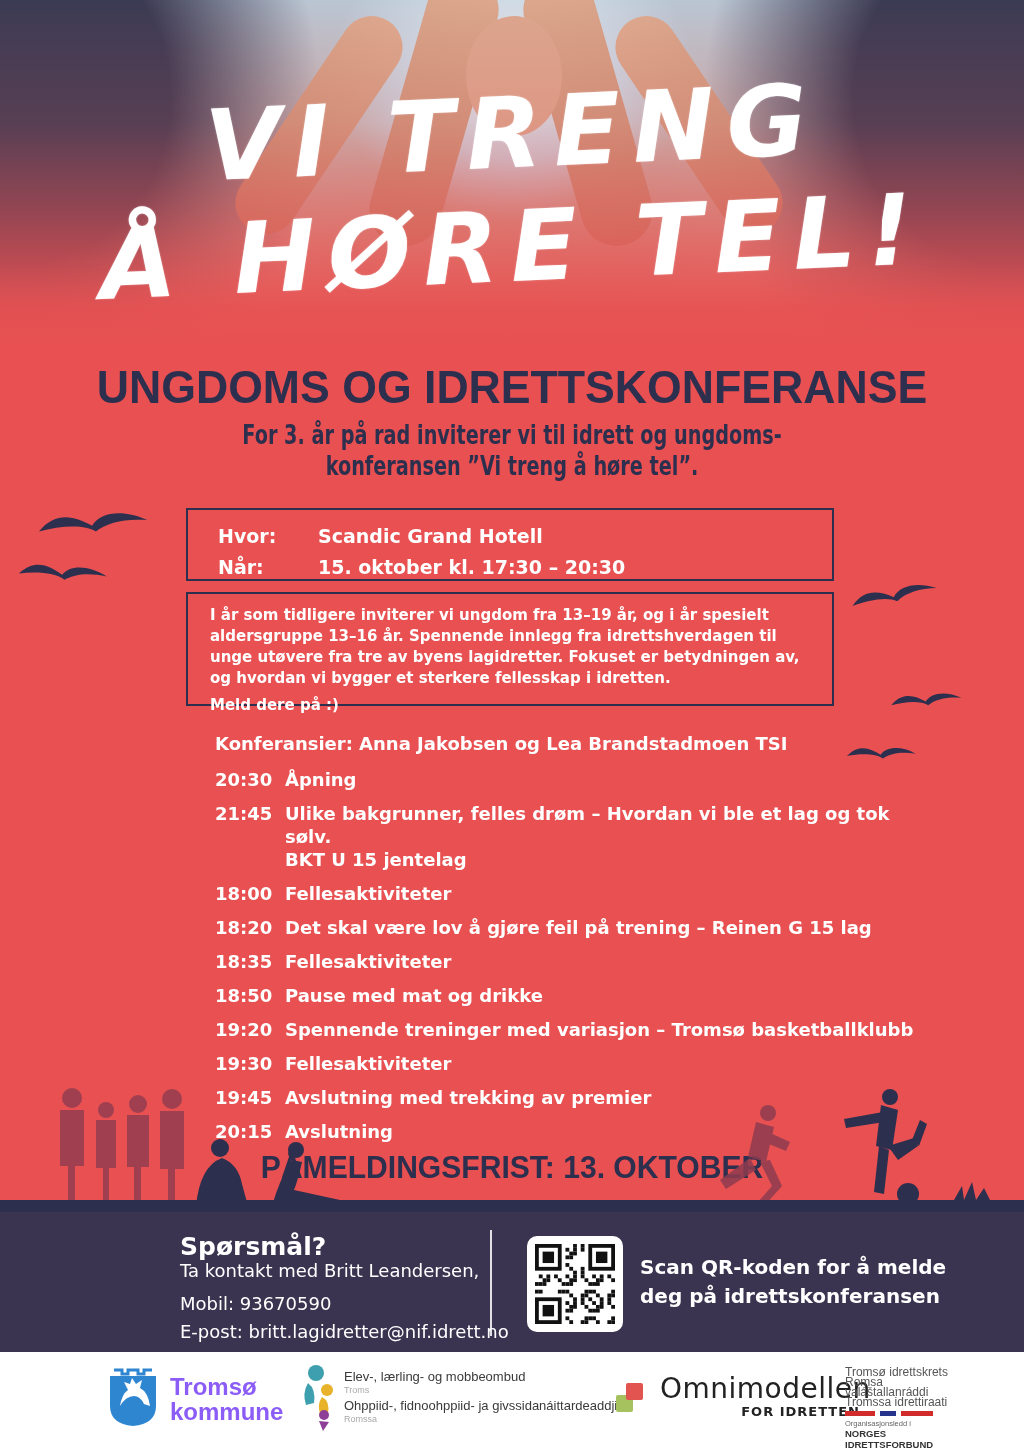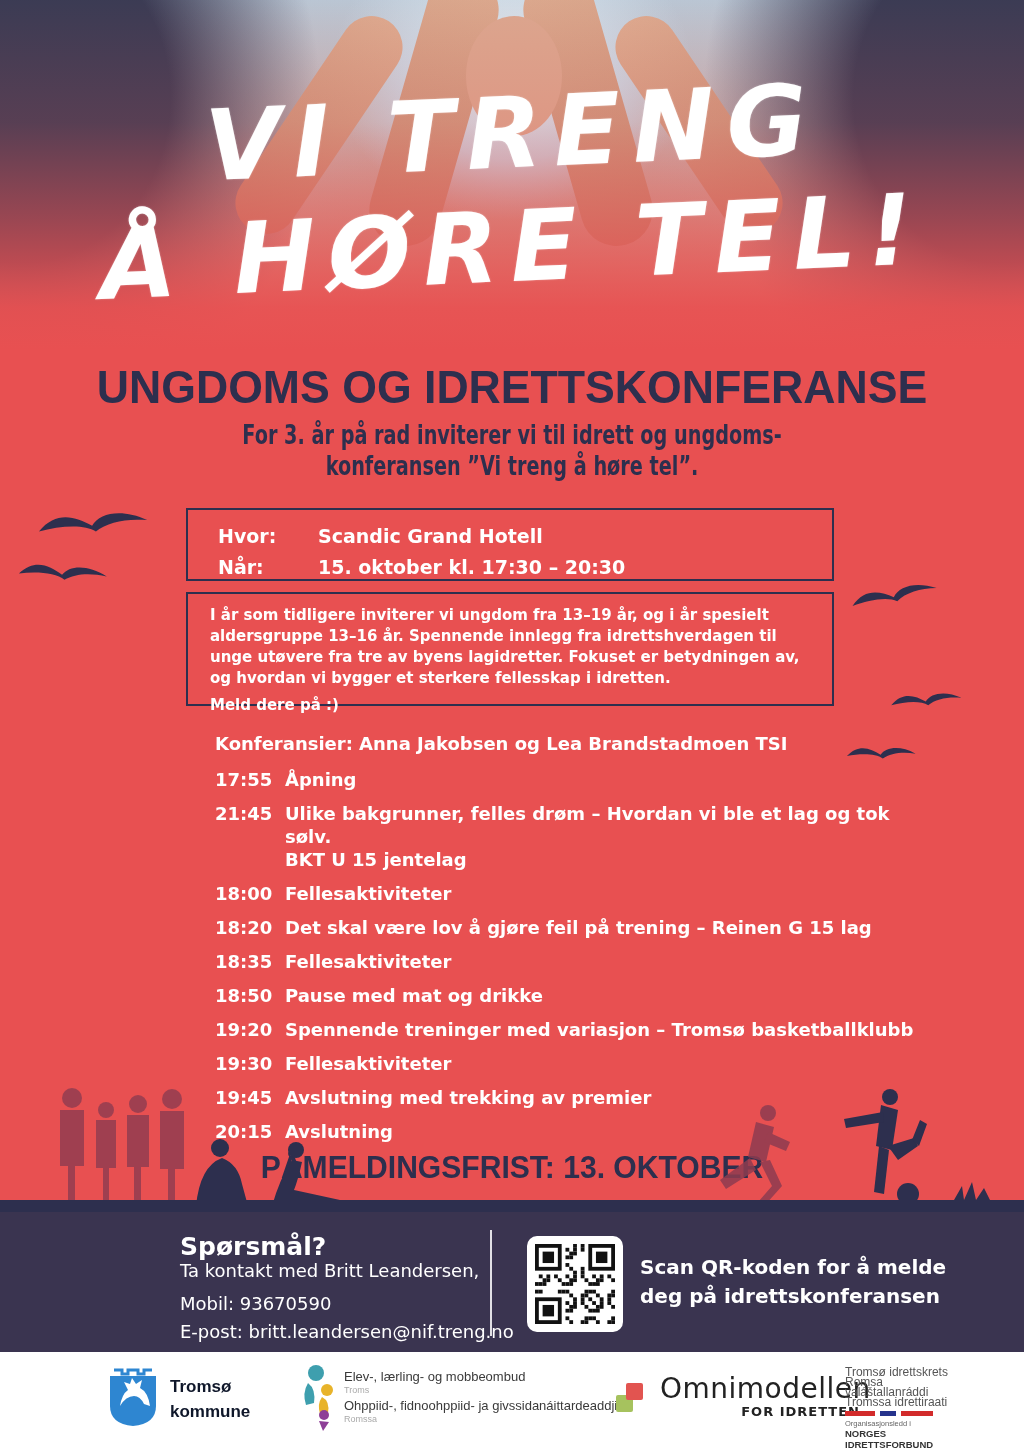--- a/index.html
+++ b/index.html
@@ -66,21 +66,21 @@
   .f-l3 { position:absolute; left:180px; top:81px; font-size:18px; }
   .f-l4 { position:absolute; left:180px; top:109px; font-size:18px; }
   .f-div { position:absolute; left:490px; top:18px; width:2px; height:106px; background:rgba(255,255,255,0.85); }
   .qr { position:absolute; left:527px; top:24px; width:96px; height:96px; background:#fff; border-radius:10px; padding:8px; }
   .qr svg { width:80px; height:80px; display:block; }
   .f-scan { position:absolute; left:640px; top:41px; font-size:20px; font-weight:bold; line-height:29px; }
 
   
   .logos { position:absolute; left:0; top:1352px; width:1024px; height:96px; background:#fff; }
   .lg-tromso-icon { position:absolute; left:106px; top:16px; }
-  .lg-tromso-text { position:absolute; left:170px; top:22px; color:#0f172a; font-weight:bold; font-size:17px; line-height:25px; font-family:"Liberation Sans", sans-serif; }
+  .lg-tromso-text { position:absolute; left:170px; top:22px; color:#8b5cf6; font-weight:bold; font-size:24px; line-height:25px; font-family:"Liberation Sans", sans-serif; }
   .lg-ombud-icon { position:absolute; left:300px; top:13px; }
   .lg-ombud-text { position:absolute; left:344px; top:17px; font-family:"Liberation Sans", sans-serif; }
   .lg-ombud-text .big { font-size:13px; color:#3a3a3a; }
   .lg-ombud-text .small { font-size:9px; color:#aaa; margin:1px 0 3px; }
   .lg-omni { position:absolute; left:616px; top:20px; }
   .lg-omni-icon { position:absolute; left:0; top:9px; width:34px; height:34px; }
   .lg-omni-icon .sq-green { position:absolute; left:0; top:14px; width:17px; height:17px; background:#A6C25E; border-radius:2px; }
   .lg-omni-icon .sq-red { position:absolute; left:10px; top:2px; width:17px; height:17px; background:#E25450; border-radius:2px; }
   .lg-omni-name { position:absolute; left:44px; top:0; font-size:28px; color:#222; font-weight:500; letter-spacing:0.5px; }
   .lg-omni-sub { position:absolute; left:44px; top:32px; width:200px; text-align:right; font-size:13px; font-weight:bold; color:#222; letter-spacing:1px; }
@@ -142,21 +142,21 @@
 
   <div class="ibox ibox2">
     <div>I år som tidligere inviterer vi ungdom fra 13–19 år, og i år spesielt aldersgruppe 13–16 år. Spennende innlegg fra idrettshverdagen til unge utøvere fra tre av byens lagidretter. Fokuset er betydningen av, og hvordan vi bygger et sterkere fellesskap i idretten.</div>
     <div class="meld">Meld dere på :)</div>
   </div>
 
   <div class="host">Konferansier: Anna Jakobsen og Lea Brandstadmoen TSI</div>
 
   <div class="schedule">
     <div class="srow">
-        <span class="stime">17:55</span>
+        <span class="stime">20:30</span>
         <span class="stext">Åpning</span>
       </div>
     <div class="srow">
         <span class="stime">21:45</span>
         <span class="stext">
           <div>Ulike bakgrunner, felles drøm – Hvordan vi ble et lag og tok sølv.</div>
           <div>BKT U 15 jentelag</div>
         </span>
       </div>
     <div class="srow">
@@ -238,21 +238,21 @@
   <svg class="sil" style="left:952px;top:1182px;" width="40" height="18" viewBox="0 0 40 18">
       <path fill="#2D2F4E" d="M2 18 L10 4 L12 18 L20 0 L24 18 L32 6 L38 18 Z"></path>
     </svg>
 
   <div class="ground"></div>
 
   <div class="footer">
     <div class="f-q">Spørsmål?</div>
     <div class="f-l2">Ta kontakt med Britt Leandersen,</div>
     <div class="f-l3">Mobil: 93670590</div>
-    <div class="f-l4">E-post: britt.leandersen@nif.treng.no</div>
+    <div class="f-l4">E-post: britt.lagidretter@nif.idrett.no</div>
     <div class="f-div"></div>
     <div class="qr">
       <svg viewBox="0 0 21 21">
         <g fill="#111">
           <rect x="0" y="0" width="7" height="7"></rect>
             <rect x="14" y="0" width="7" height="7"></rect>
             <rect x="0" y="14" width="7" height="7"></rect>
         </g>
         <g fill="#fff">
           <rect x="1" y="1" width="5" height="5"></rect>

